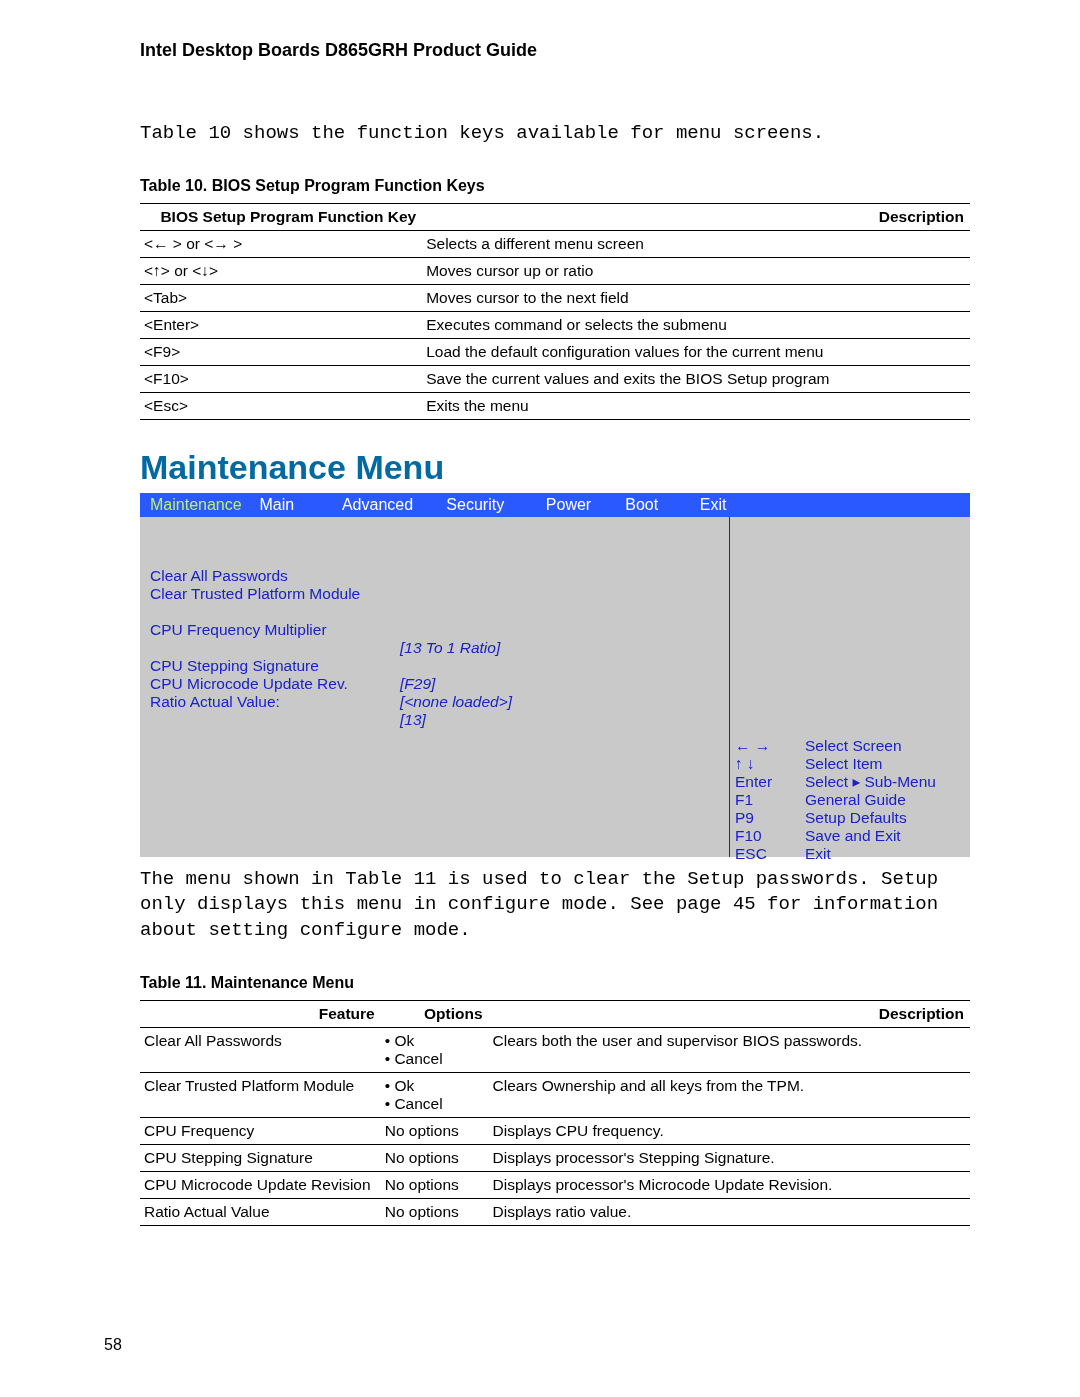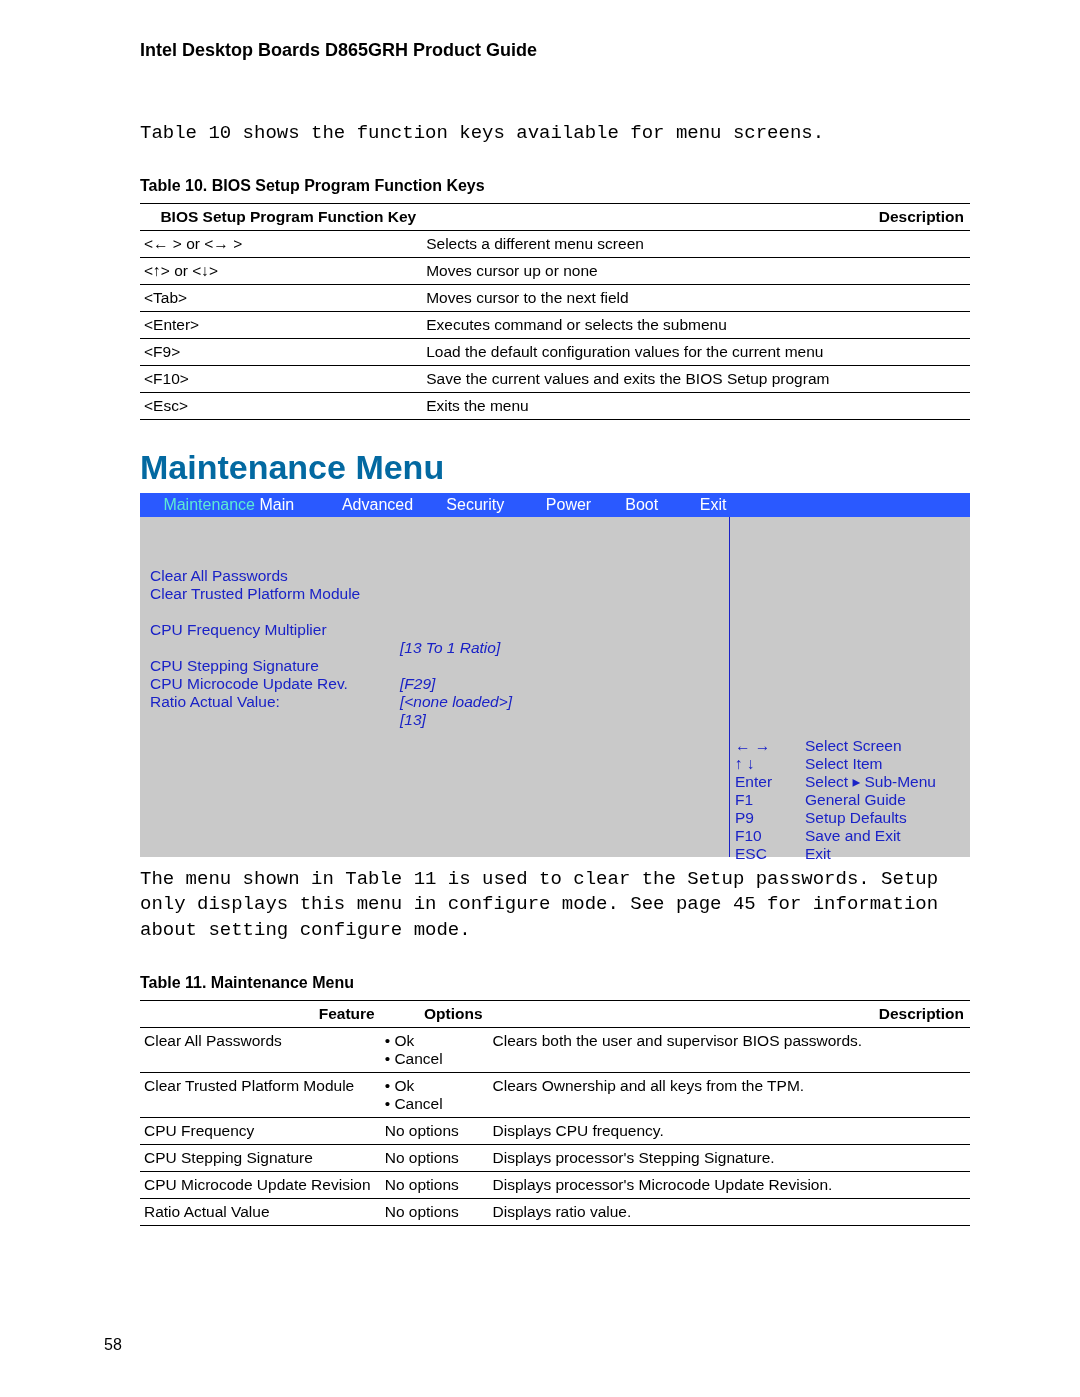--- a/index.html
+++ b/index.html
@@ -63,21 +63,21 @@
   }
   .bios-panel td { padding:0; vertical-align: top; }
   .menubar {
     background: #2a59ff;
     color: #fff;
     font-family: Arial, Helvetica, sans-serif;
     font-size: 16px;
     padding: 3px 0 3px 0;
   }
   .menubar span { display:inline-block; }
-  .menubar .current { color: #5eead4; text-align: right; }
+  .menubar .current { color: #bef264; }
   .bios-body {
     background: #c9c9c9;
     font-family: Arial, Helvetica, sans-serif;
     font-size: 15.5px;
     color: #1a22c6;
     height: 340px;
     position: relative;
   }
   .bios-left {
     position:absolute; left:10px; top:50px; right:430px;
@@ -113,21 +113,21 @@
         <tr>
       <th>BIOS Setup Program Function Key</th>
       <th>Description</th>
     </tr>
     <tr>
           <td>&lt;← &gt; or &lt;→ &gt;</td>
           <td>Selects a different menu screen</td>
         </tr>
     <tr>
           <td>&lt;↑&gt; or &lt;↓&gt;</td>
-          <td>Moves cursor up or none</td>
+          <td>Moves cursor up or ratio</td>
         </tr>
     <tr>
           <td>&lt;Tab&gt;</td>
           <td>Moves cursor to the next field</td>
         </tr>
     <tr>
           <td>&lt;Enter&gt;</td>
           <td>Executes command or selects the submenu</td>
         </tr>
     <tr>

